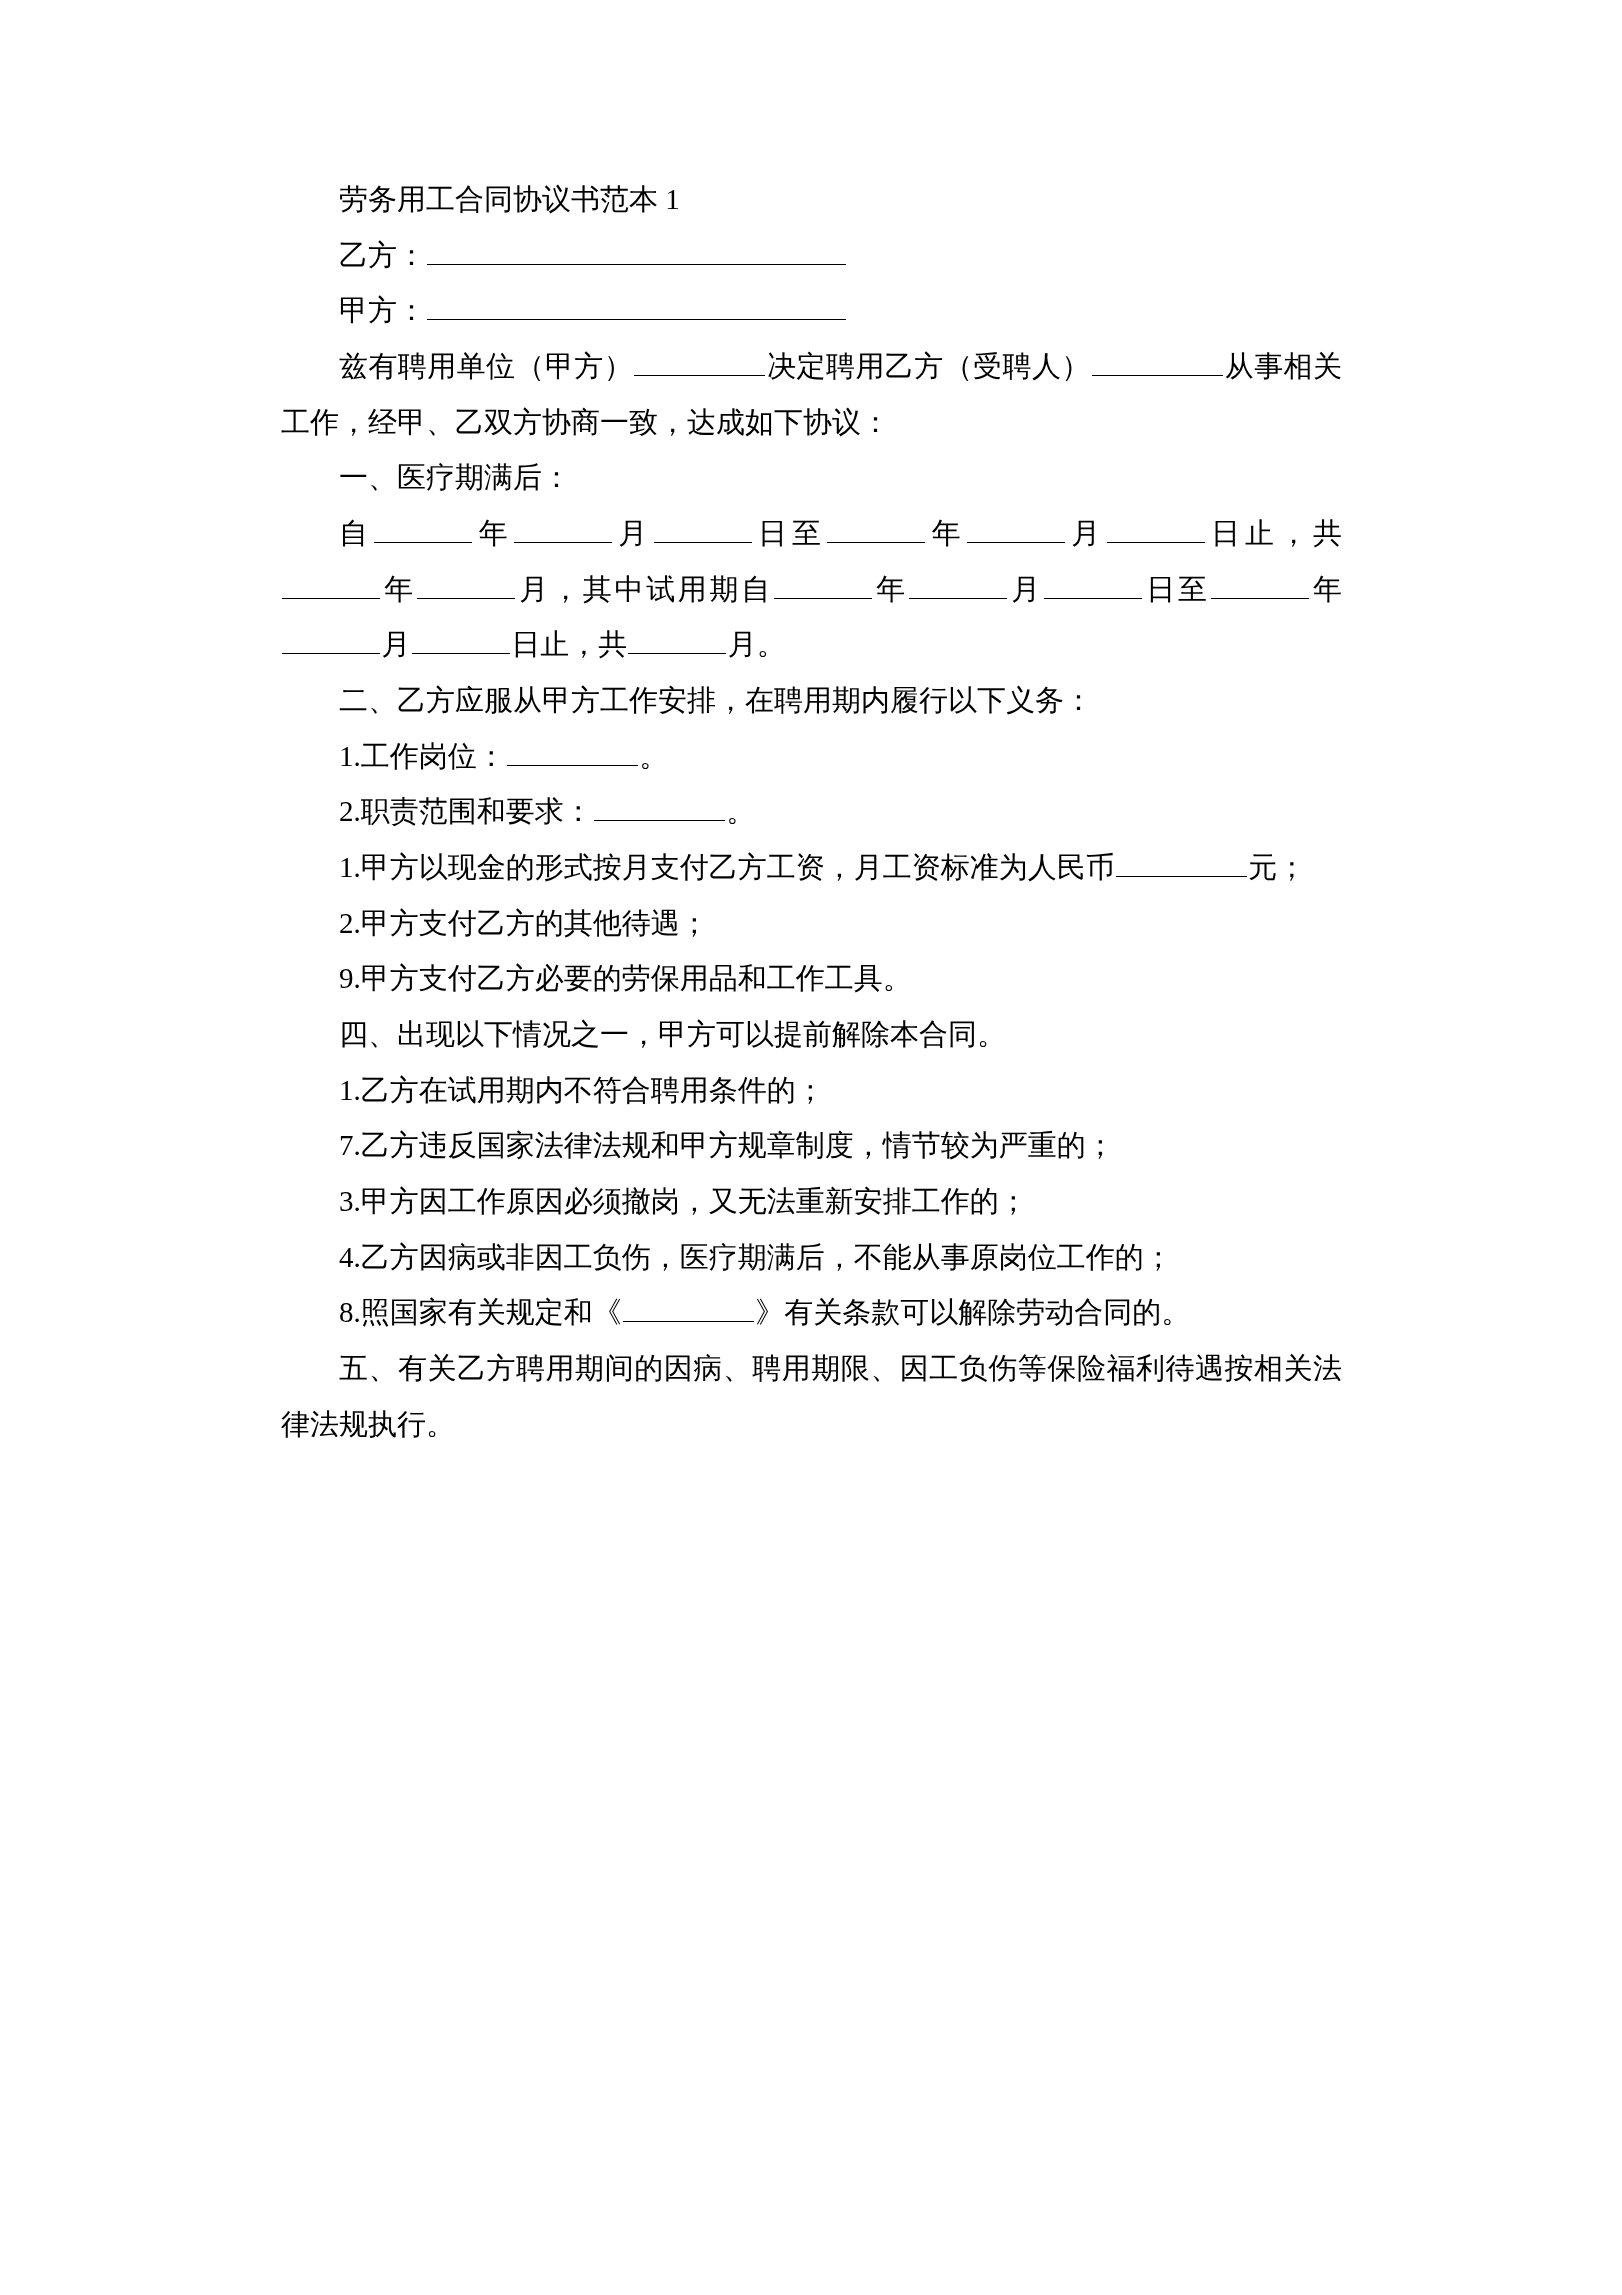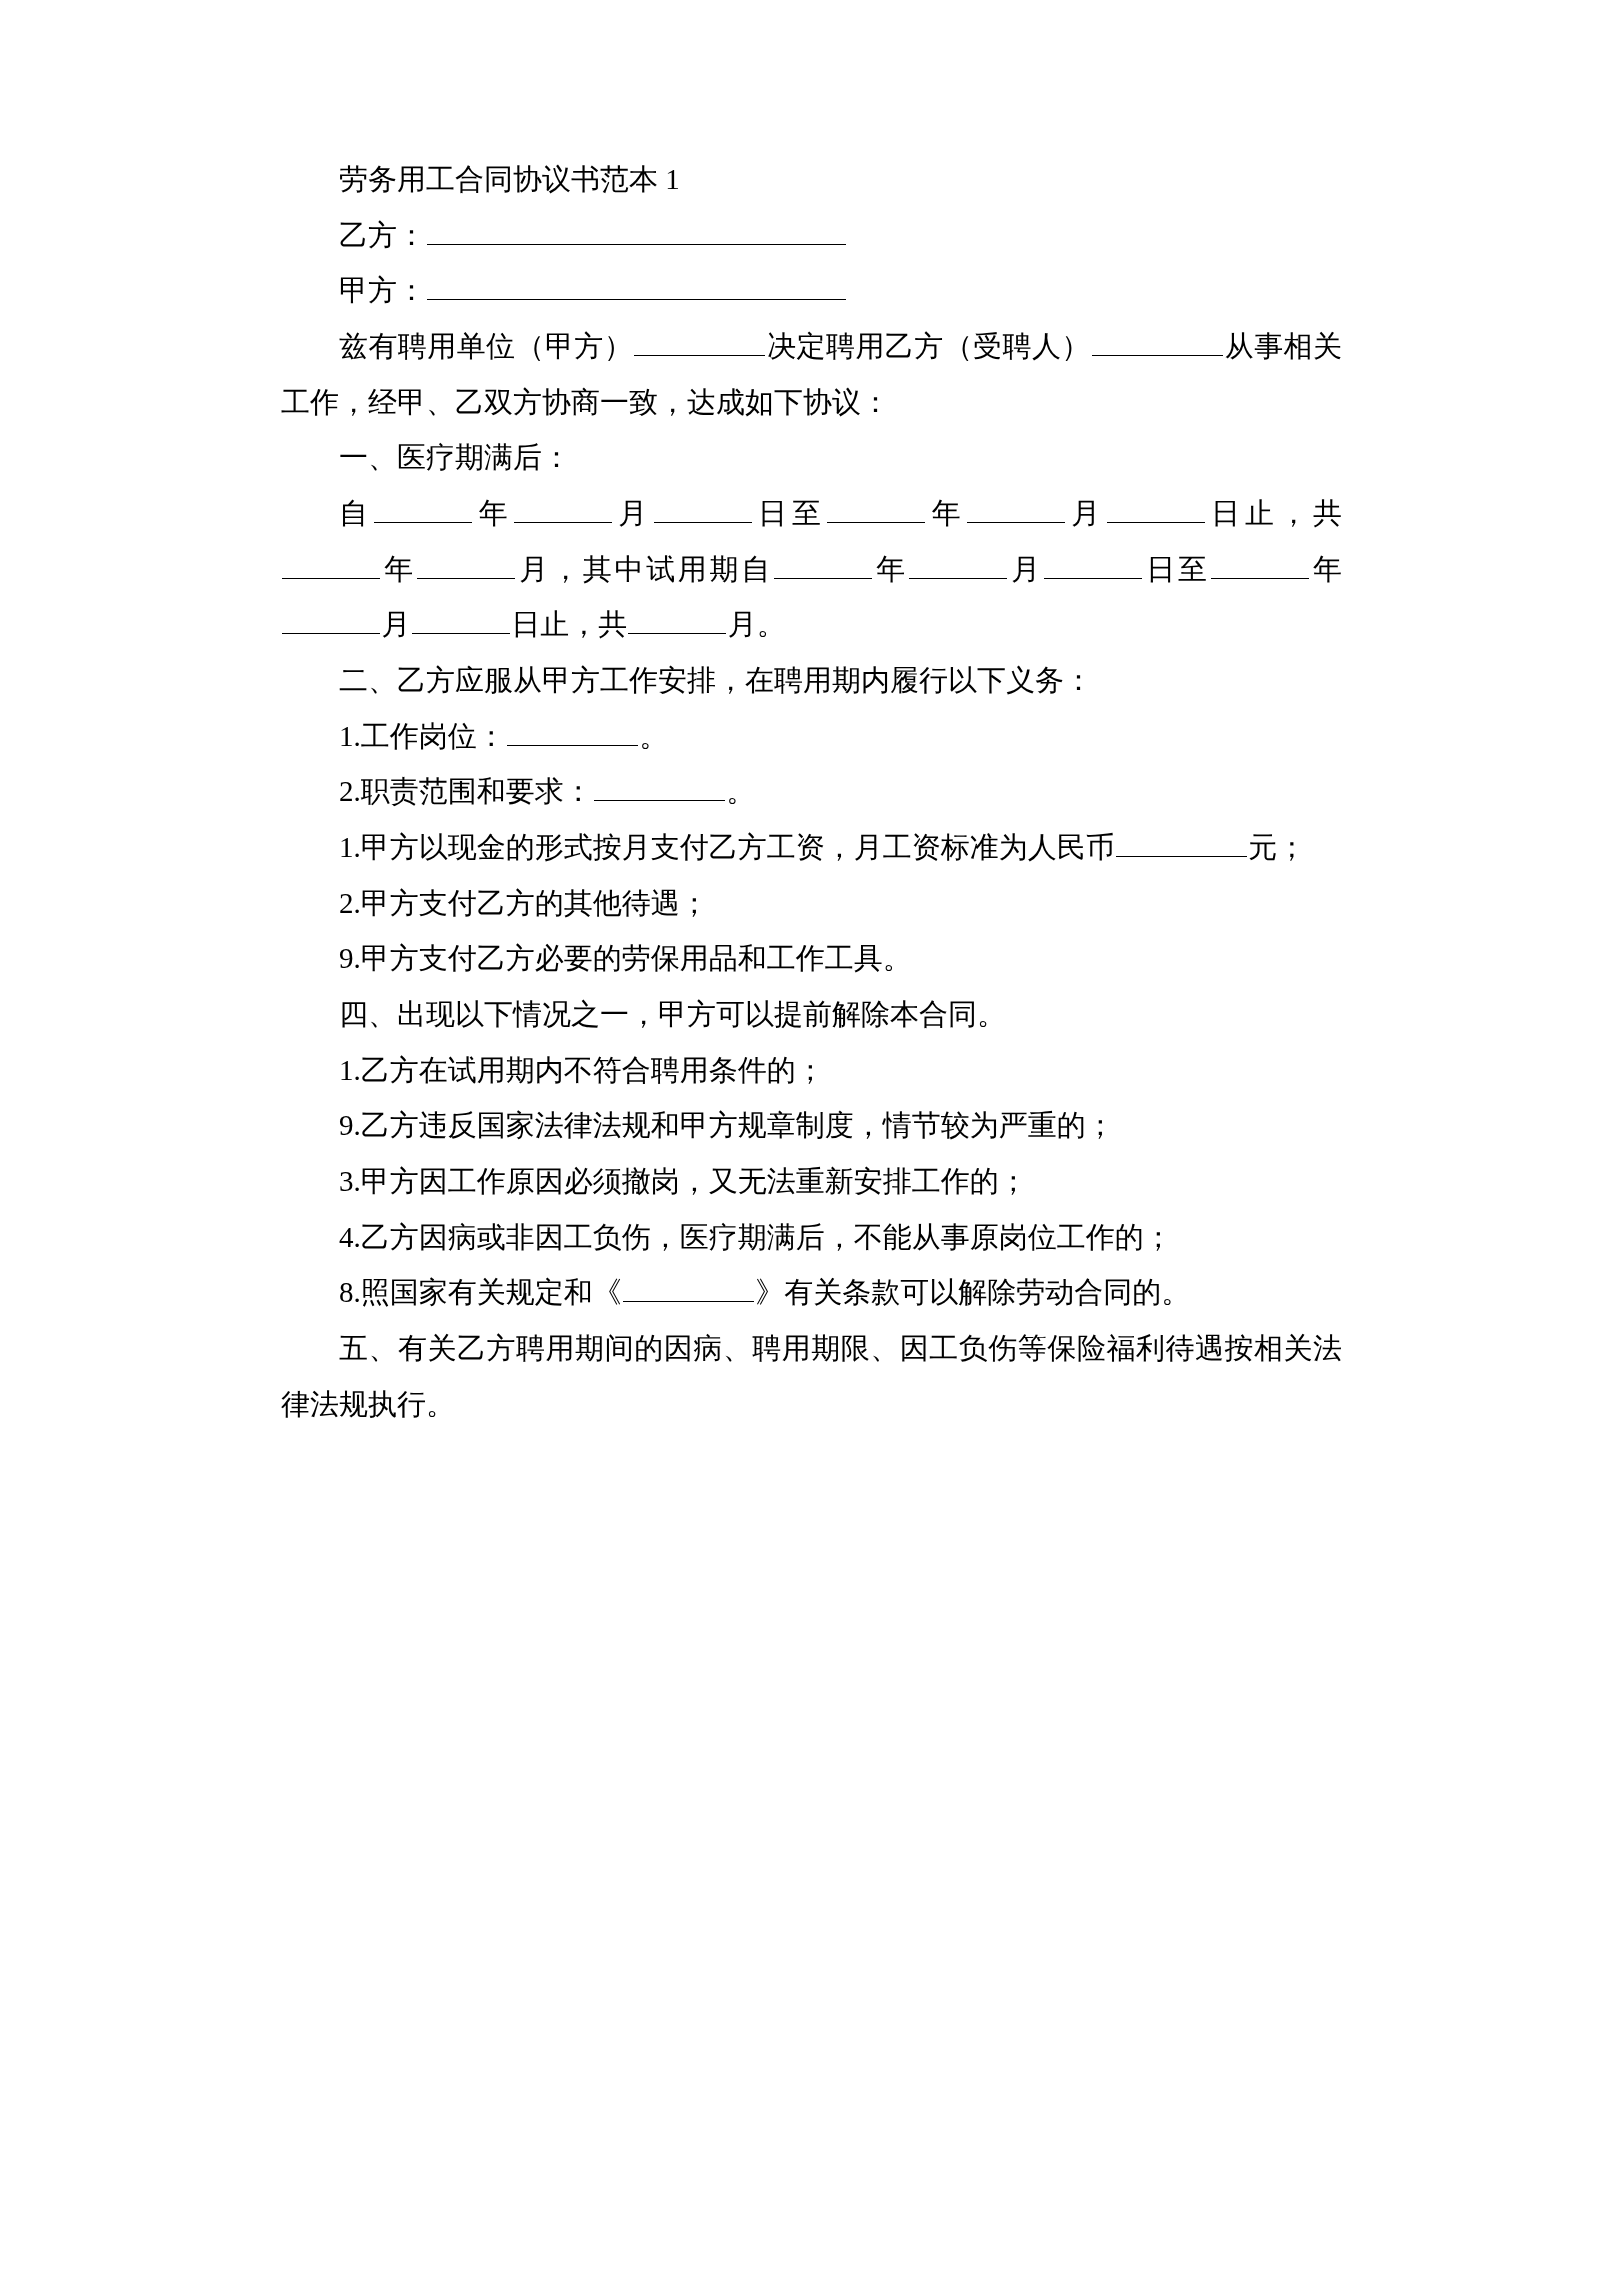--- a/index.html
+++ b/index.html
@@ -13,21 +13,21 @@
     font-family: "Liberation Serif", "DejaVu Serif", serif;
     color: #000000;
     overflow: hidden;
   }
   .page {
     position: relative;
     width: 1623px;
     height: 2295px;
     background: #ffffff;
     box-sizing: border-box;
-    padding: 80px 281px 0 281px;
+    padding: 100px 281px 0 281px;
   }
   .doc-title {
     font-size: 51px;
     font-weight: bold;
     line-height: 1.25;
     letter-spacing: 1.3px;
     margin: 0 0 72px 0;
     text-align: left;
     white-space: nowrap;
   }
@@ -100,21 +100,21 @@
     </p>
 
     <p class="para">2.甲方支付乙方的其他待遇；</p>
 
     <p class="para">9.甲方支付乙方必要的劳保用品和工作工具。</p>
 
     <p class="para">四、出现以下情况之一，甲方可以提前解除本合同。</p>
 
     <p class="para">1.乙方在试用期内不符合聘用条件的；</p>
 
-    <p class="para">9.乙方违反国家法律法规和甲方规章制度，情节较为严重的；</p>
+    <p class="para">7.乙方违反国家法律法规和甲方规章制度，情节较为严重的；</p>
 
     <p class="para">3.甲方因工作原因必须撤岗，又无法重新安排工作的；</p>
 
     <p class="para">4.乙方因病或非因工负伤，医疗期满后，不能从事原岗位工作的；</p>
 
     <p class="para">
       <span>8.照国家有关规定和《</span><span class="blank b-lg"></span><span>》有关条款可以解除劳动合同的。</span>
     </p>
 
     <p class="para">五、有关乙方聘用期间的因病、聘用期限、因工负伤等保险福利待遇按相关法律法规执行。</p>

